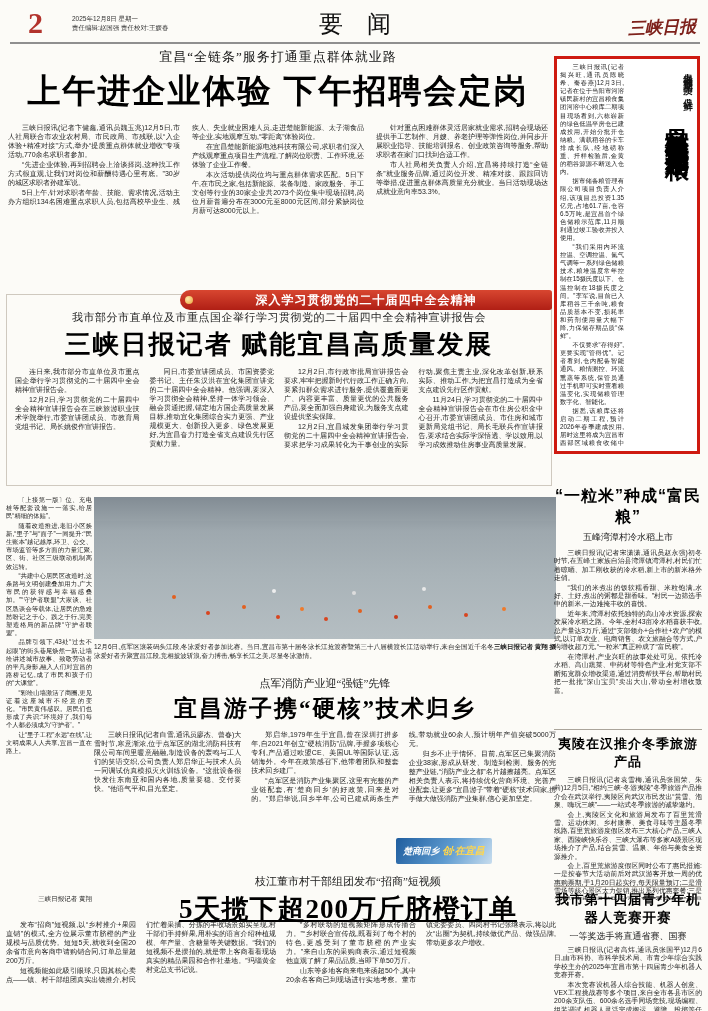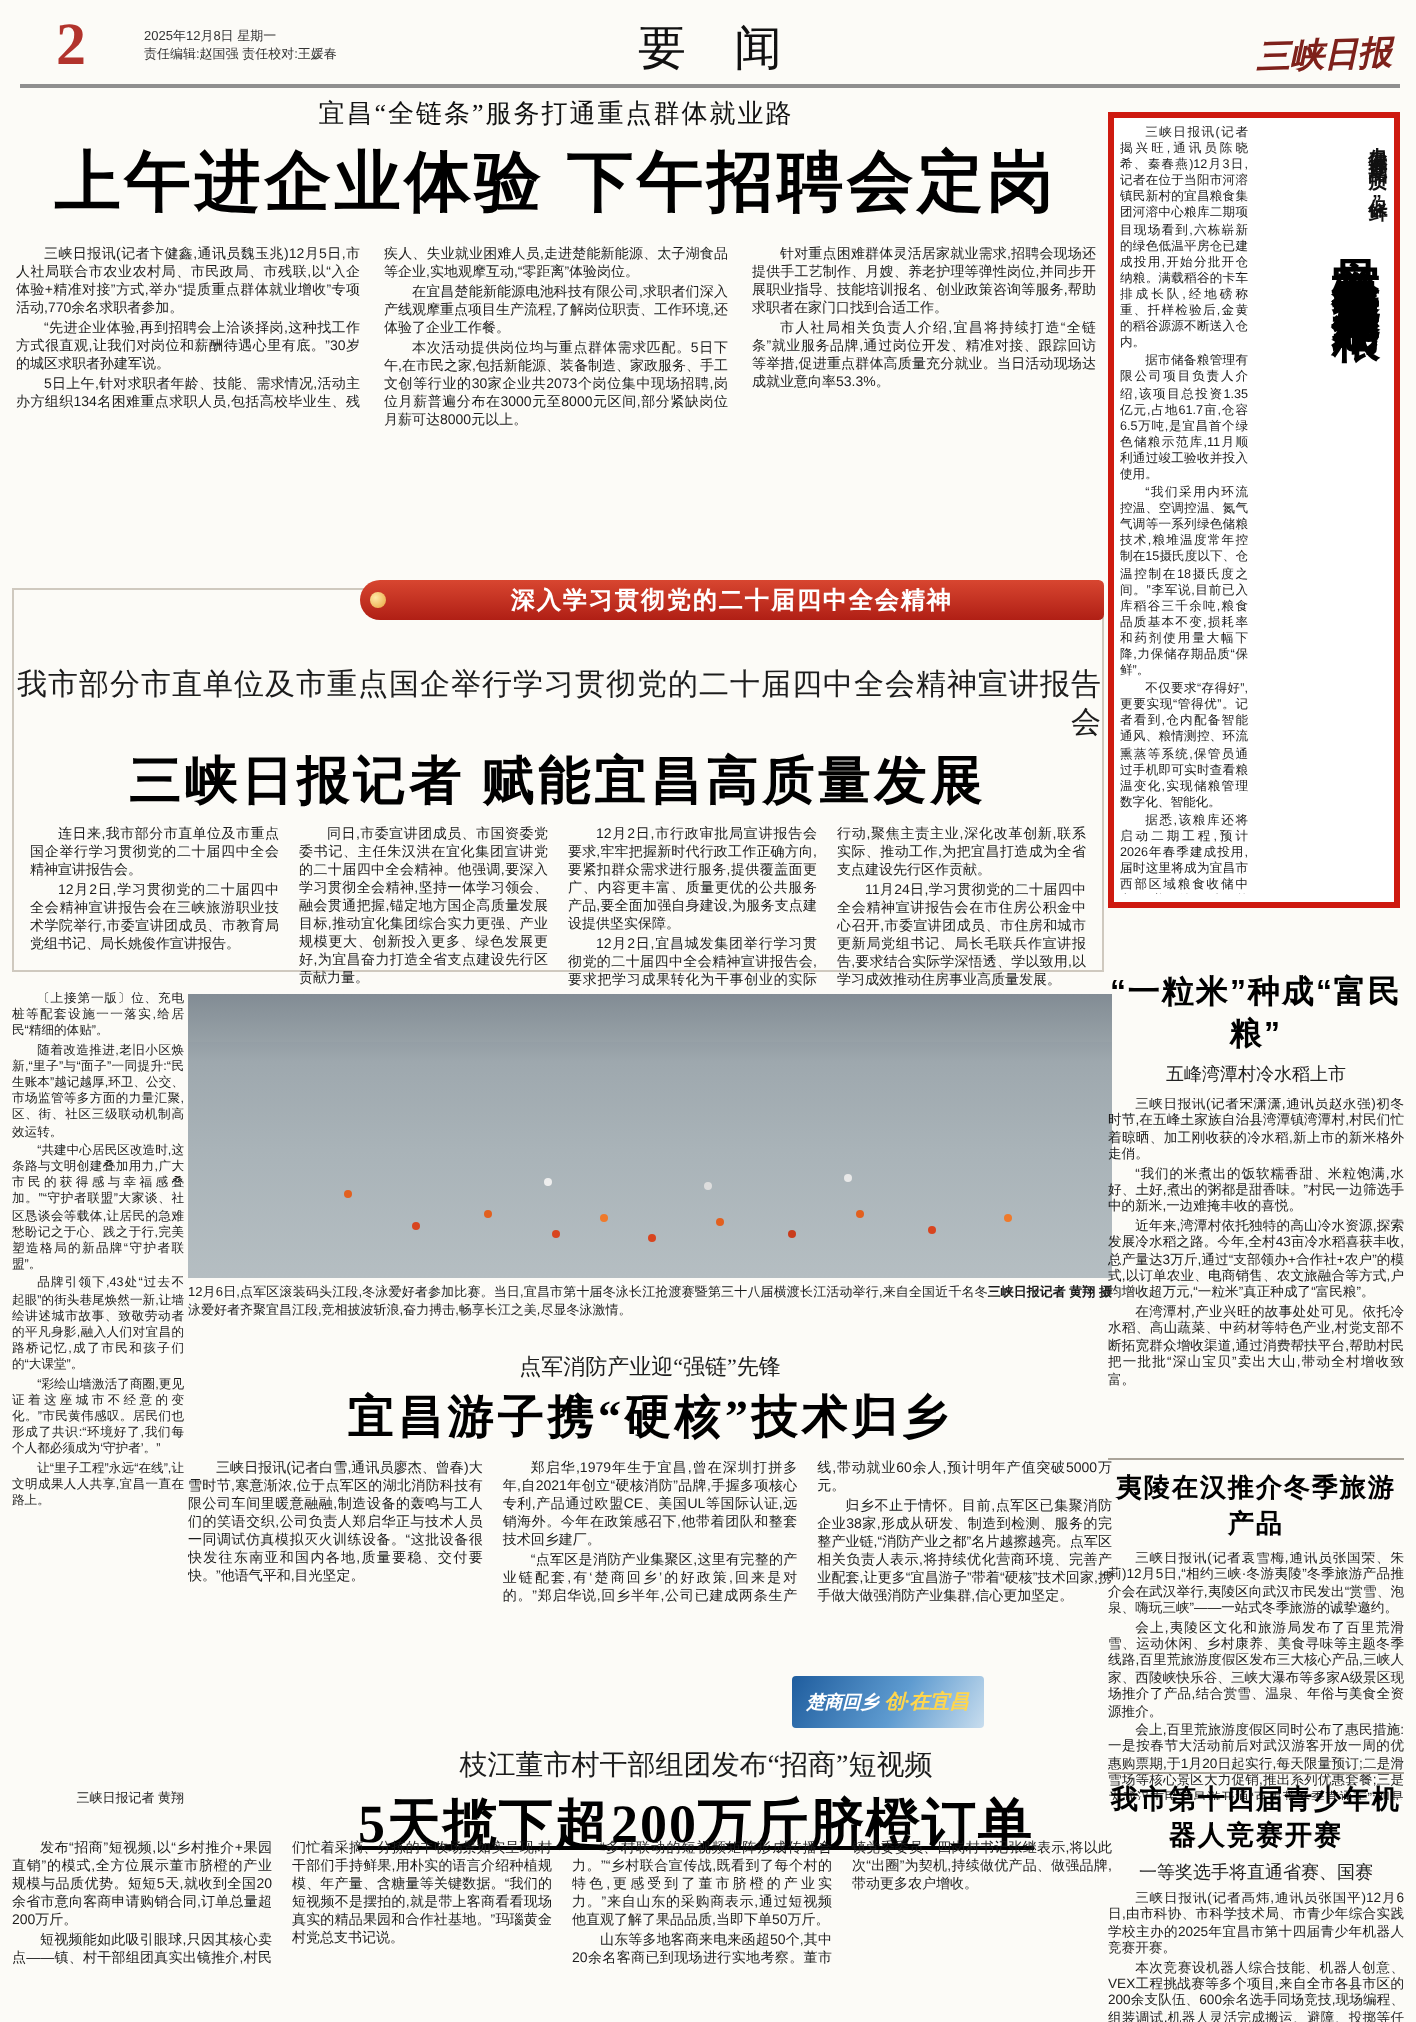--- a/index.html
+++ b/index.html
@@ -33,21 +33,21 @@
   .gg-headline{font-family:"Liberation Serif",serif;font-size:24px;font-weight:900;
           line-height:34px;letter-spacing:2px;color:#000;}
   
   .study{position:absolute;left:6px;top:294px;width:546px;height:192px;border:1px solid #cfc9bf;
          box-sizing:border-box;}
   .study-banner{position:absolute;top:-5px;right:-1px;width:372px;height:20px;line-height:20px;
          background:linear-gradient(180deg,#d84630,#b01f15);border-radius:11px 3px 3px 11px;
          color:#fff;font-size:12px;font-weight:bold;text-align:center;letter-spacing:1px;}
   .study-banner::before{content:"";position:absolute;left:5px;top:6px;width:8px;height:8px;
          border-radius:50%;background:radial-gradient(circle at 35% 35%,#ffe9a8,#e8a23c);}
-  .study-kicker{margin-top:38px;font-size:15px;letter-spacing:.5px;text-align:right;}
+  .study-kicker{margin-top:15px;font-size:11px;letter-spacing:.5px;}
   .study-headline{text-align:center;font-family:"Liberation Serif",serif;font-size:26px;
          font-weight:900;letter-spacing:2px;margin-top:2px;color:#000;}
   .study-body{margin:5px 8px 0;column-count:4;column-gap:10px;height:118px;overflow:hidden;
          font-size:7px;line-height:9px;}
   
   .cont-col{position:absolute;left:6px;top:496px;width:86px;height:396px;overflow:hidden;
          font-size:6.3px;line-height:8.2px;}
   .cont-byline{position:absolute;left:6px;top:895px;width:86px;text-align:right;font-size:6.5px;}
   
   .photo{position:absolute;left:94px;top:497px;width:462px;height:142px;
@@ -86,21 +86,21 @@
   .divider{position:absolute;left:554px;width:148px;height:1px;background:#aaa49a;}
   .d1{top:729px;} .d2{top:886px;}
   .yiling{top:735px;}
   .yiling .r-headline{font-size:13px;}
   .yiling .r-body{height:124px;margin-top:5px;}
   .robot{top:891px;}
   .robot .r-headline{font-size:13.5px;}
   .robot .r-body{height:78px;margin-top:3px;}
   
   .zj-head{position:absolute;left:140px;top:874px;width:416px;}
-  .zj-kicker{font-size:14px;}
+  .zj-kicker{font-size:11px;}
   .zj-headline{text-align:center;font-family:"Liberation Serif",serif;font-size:27px;font-weight:700;
          letter-spacing:1px;margin-top:2px;color:#000;text-decoration:underline;}
   .zj-body{position:absolute;left:6px;top:920px;width:550px;height:88px;column-count:4;
          column-gap:10px;overflow:hidden;font-size:7px;line-height:9px;}
 </style>
 </head>
 <body>
 
 <div class="page">
 

